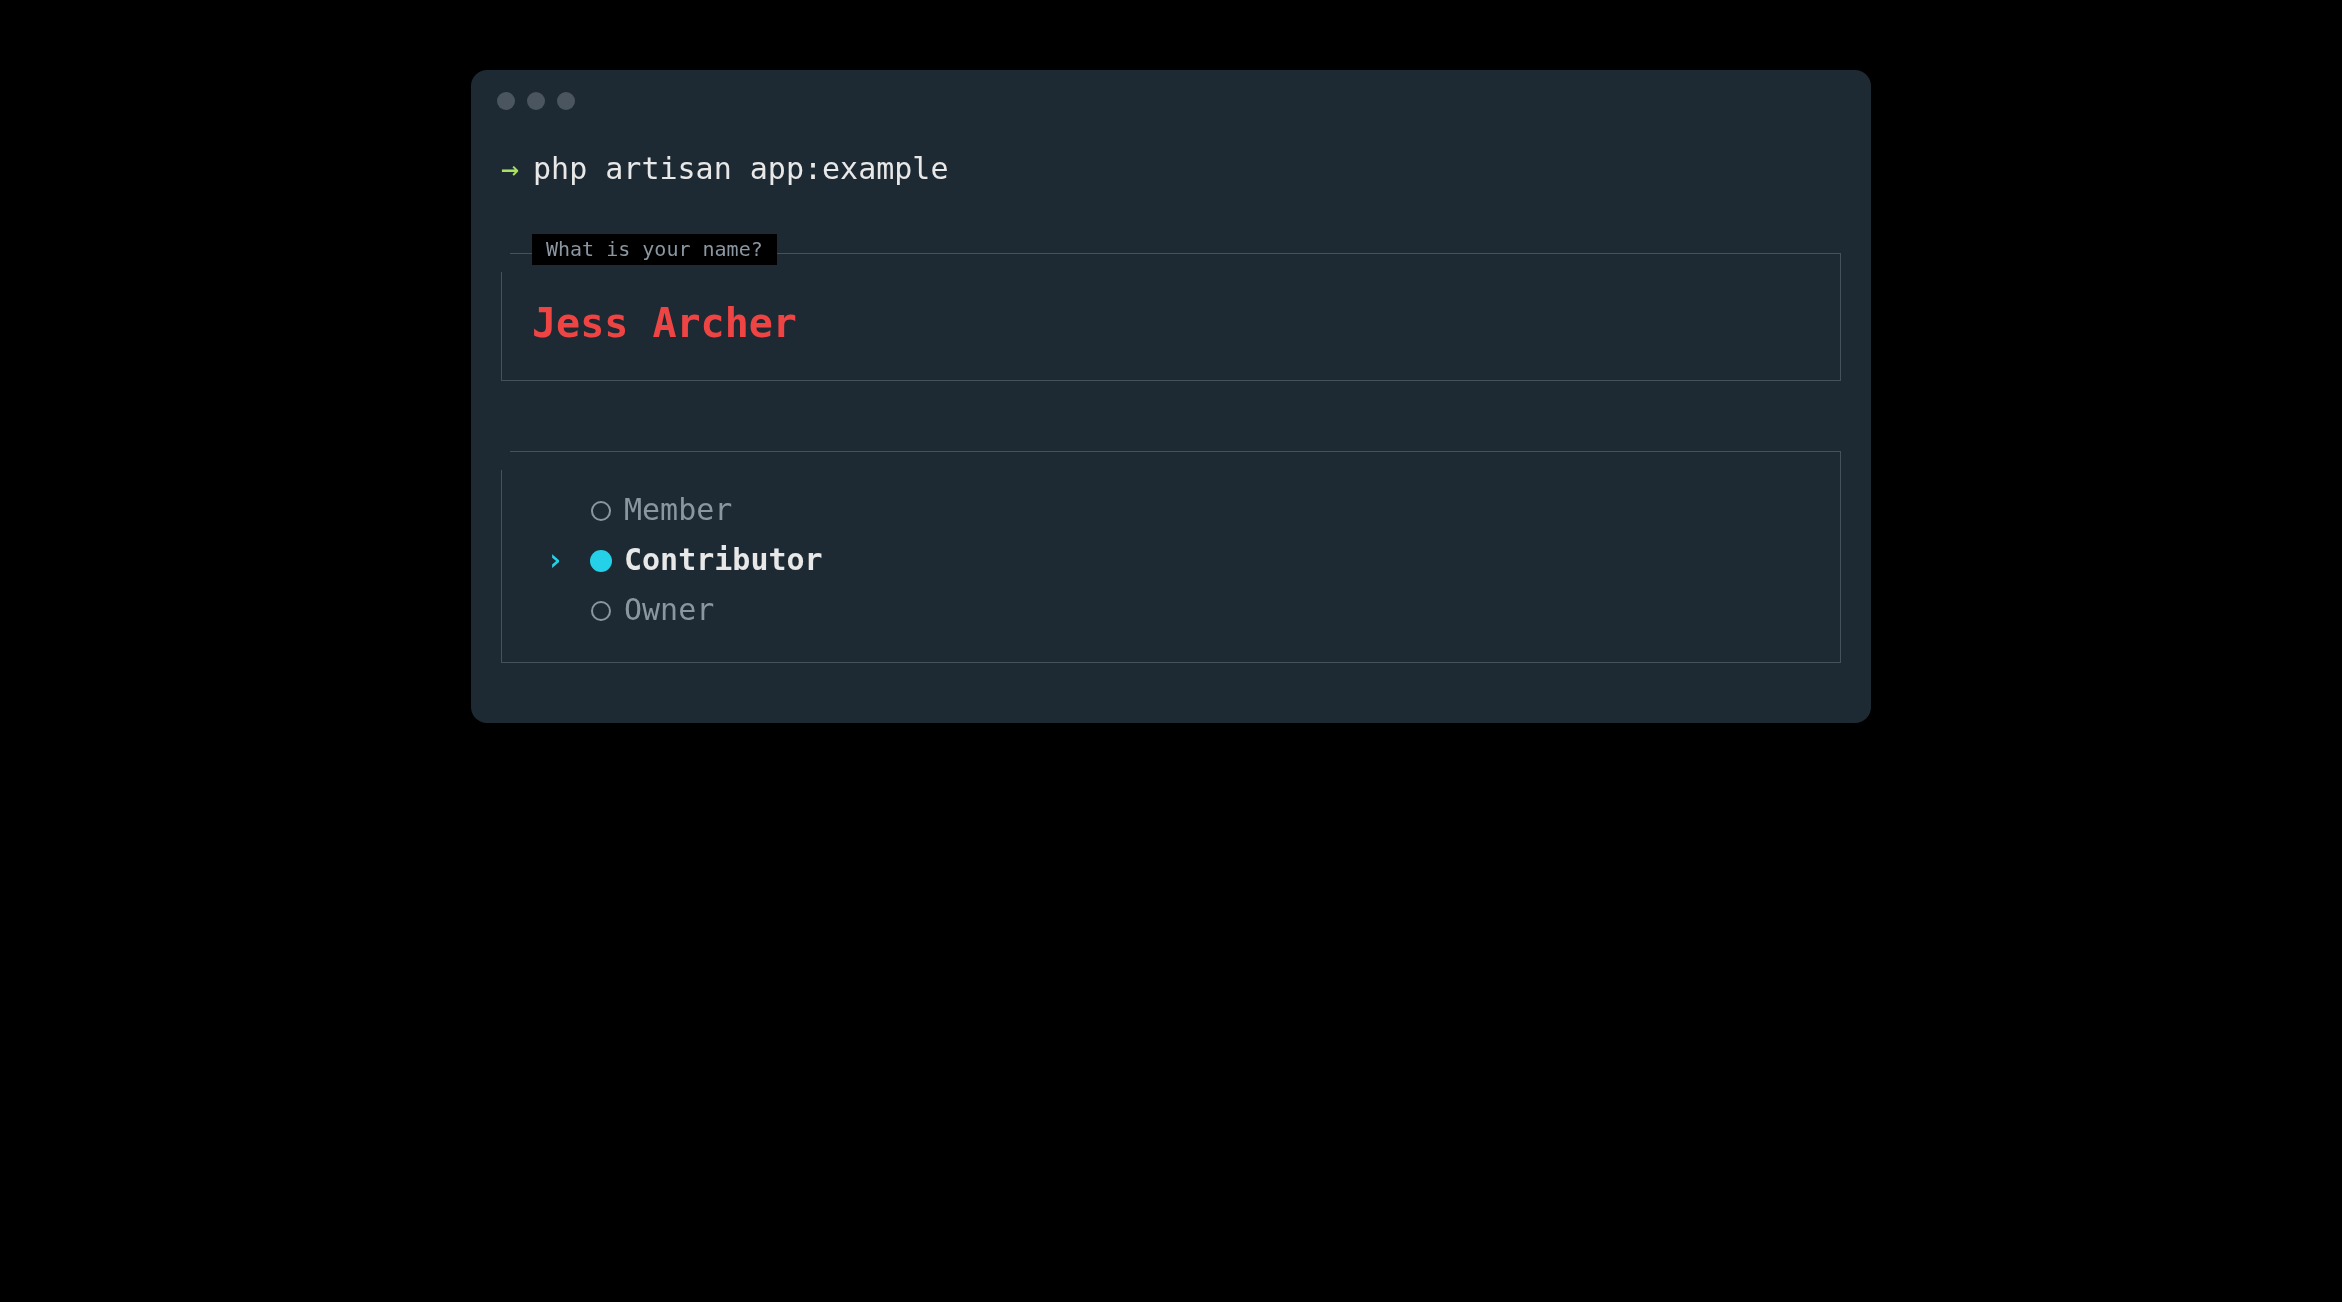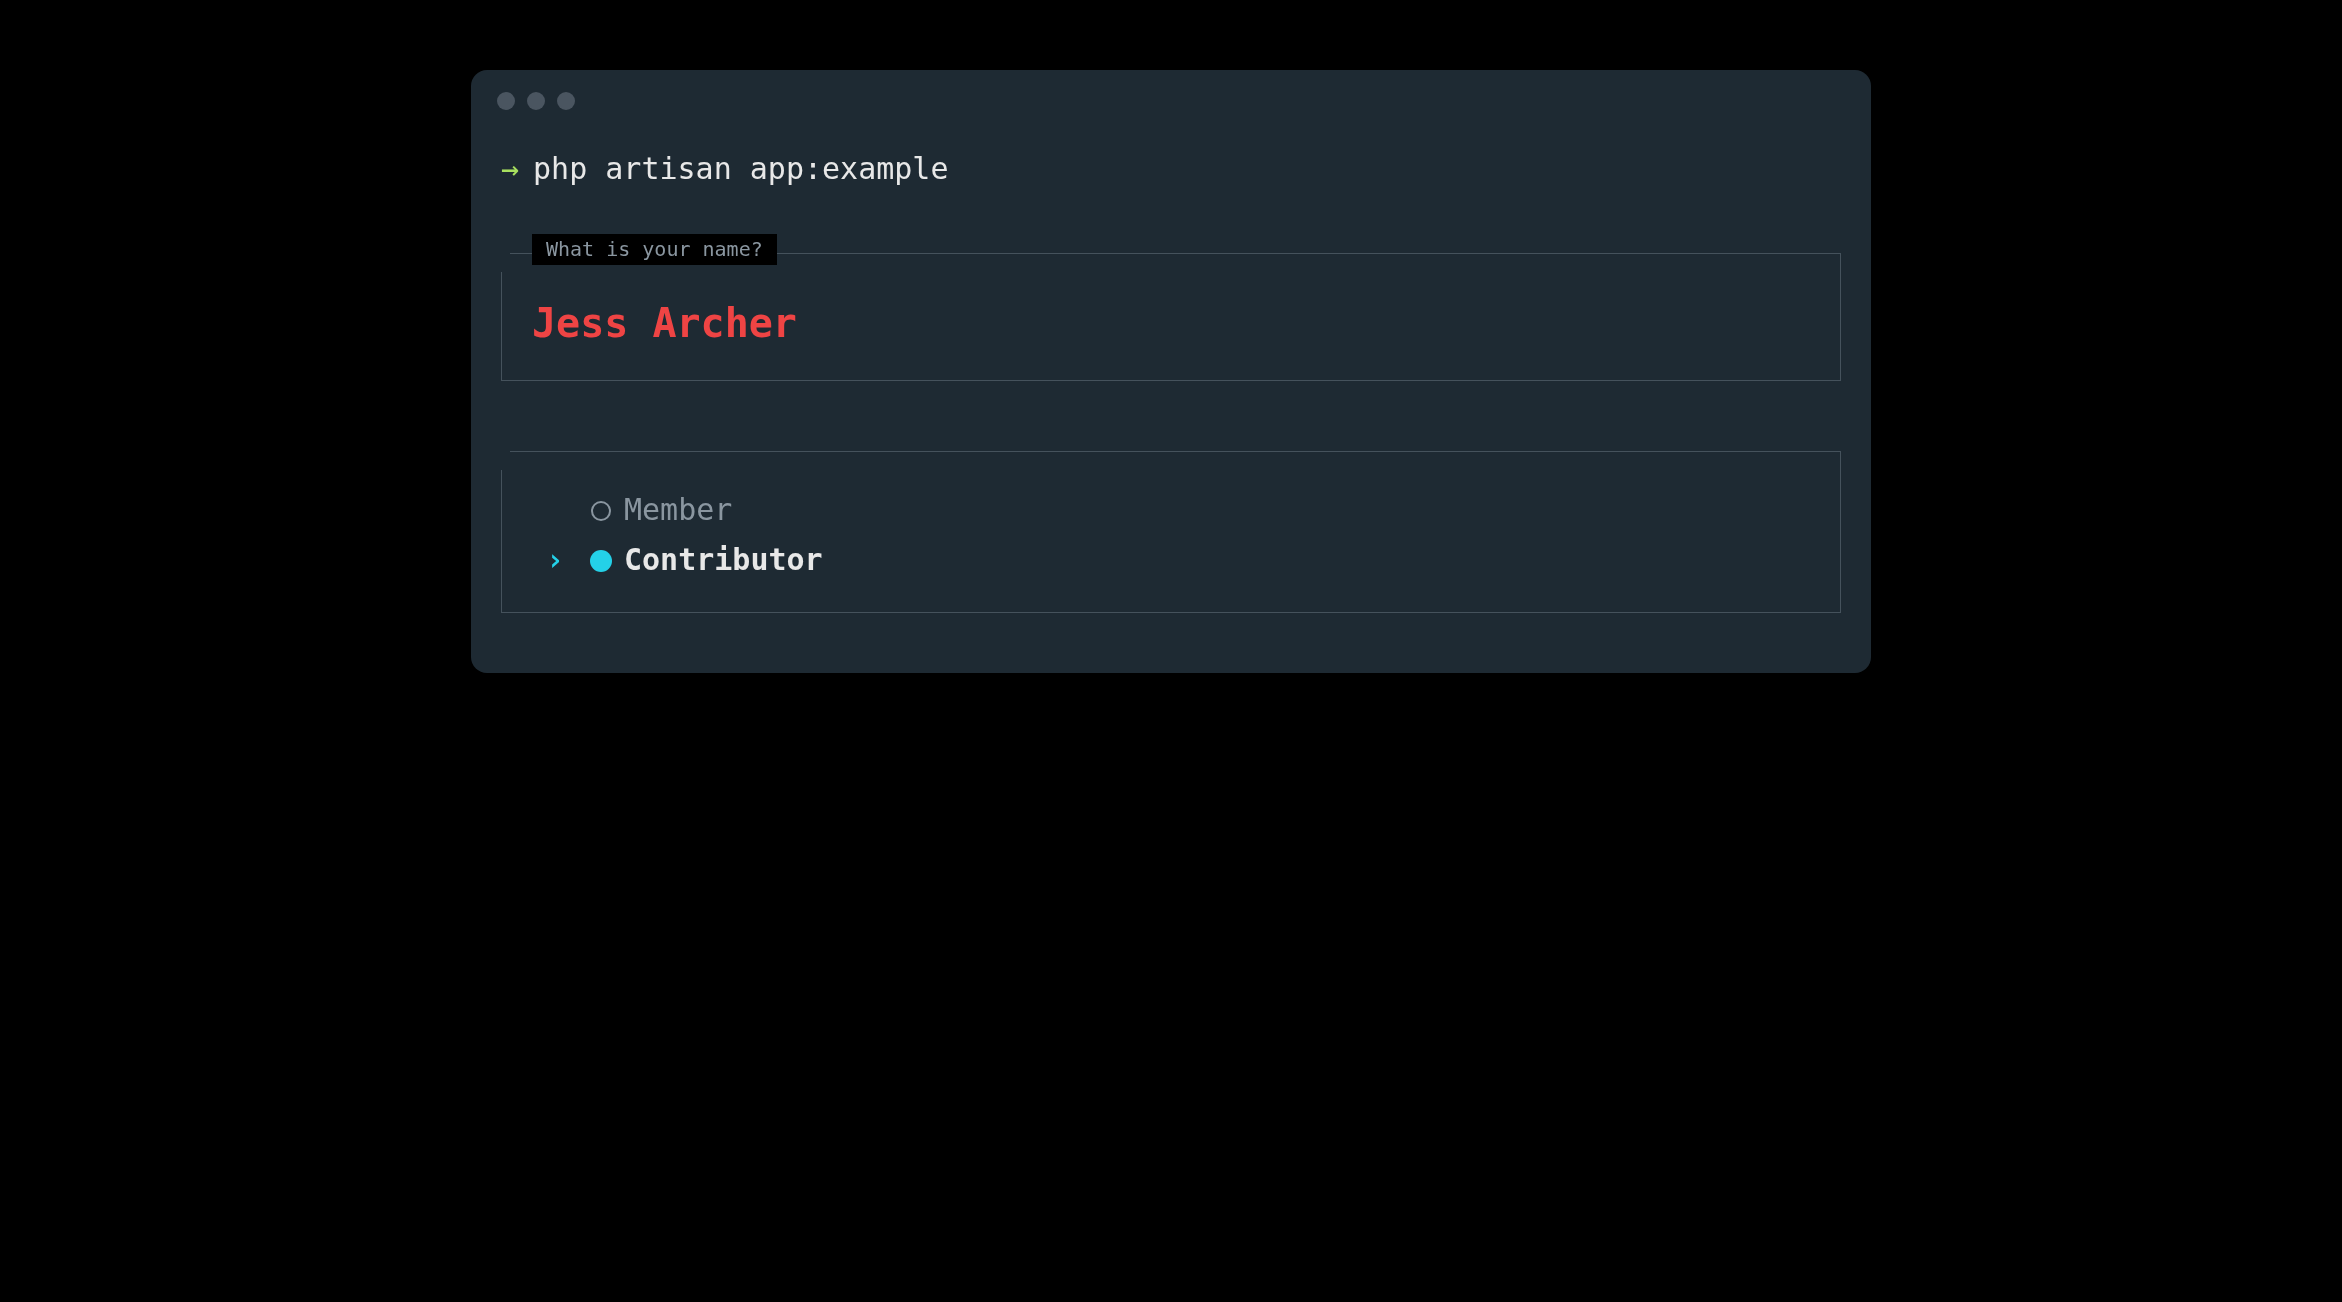--- a/index.html
+++ b/index.html
@@ -185,18 +185,25 @@
         </div>
 
         <div class="option-row">
           <span class="option-cursor">›</span>
           <span class="option-bullet">
             <span class="bullet-filled"></span>
           </span>
           <span class="option-label selected">Contributor</span>
         </div>
 
+        <div class="option-row">
+          <span class="option-cursor"></span>
+          <span class="option-bullet">
+            <span class="bullet-circle"></span>
+          </span>
+          <span class="option-label">Owner</span>
+        </div>
 
       </div>
     </div>
 
   </div>
 </div>
 
 </body></html>

